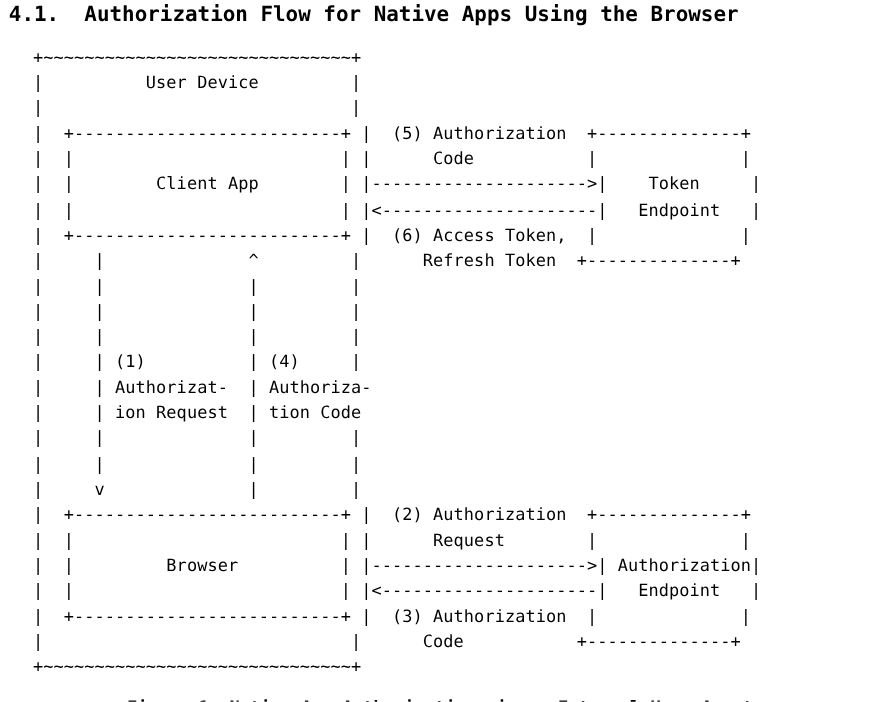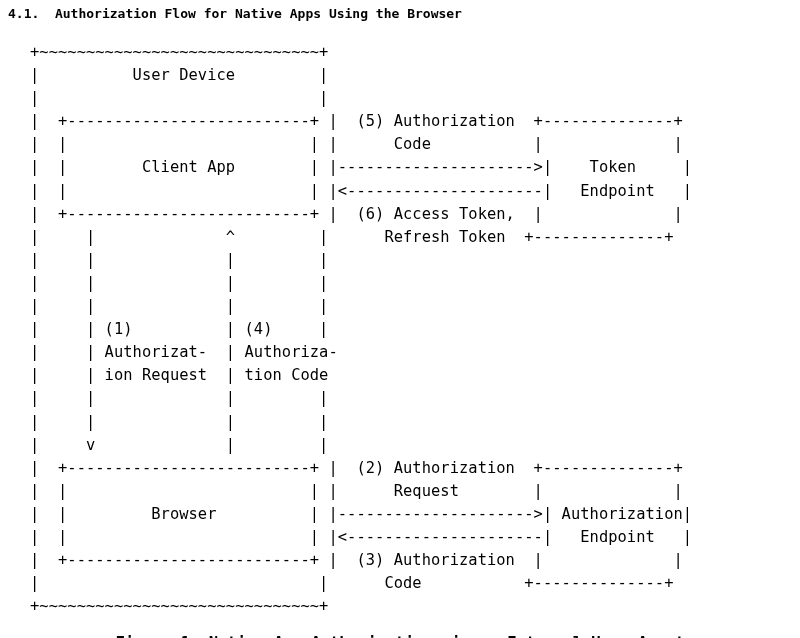--- a/index.html
+++ b/index.html
@@ -17,21 +17,21 @@
     color: #000000;
     -webkit-font-smoothing: none;
   }
 
   
   .section-heading {
     position: absolute;
     left: 8px;
     top: 2px;
     font-family: "DejaVu Sans Mono", "Liberation Mono", monospace;
-    font-size: 13px;
+    font-size: 19px;
     font-weight: bold;
     line-height: 23px;
     white-space: pre;
     letter-spacing: 0px;
   }
 
   
   .ascii-art {
     position: absolute;
     left: 30px;

